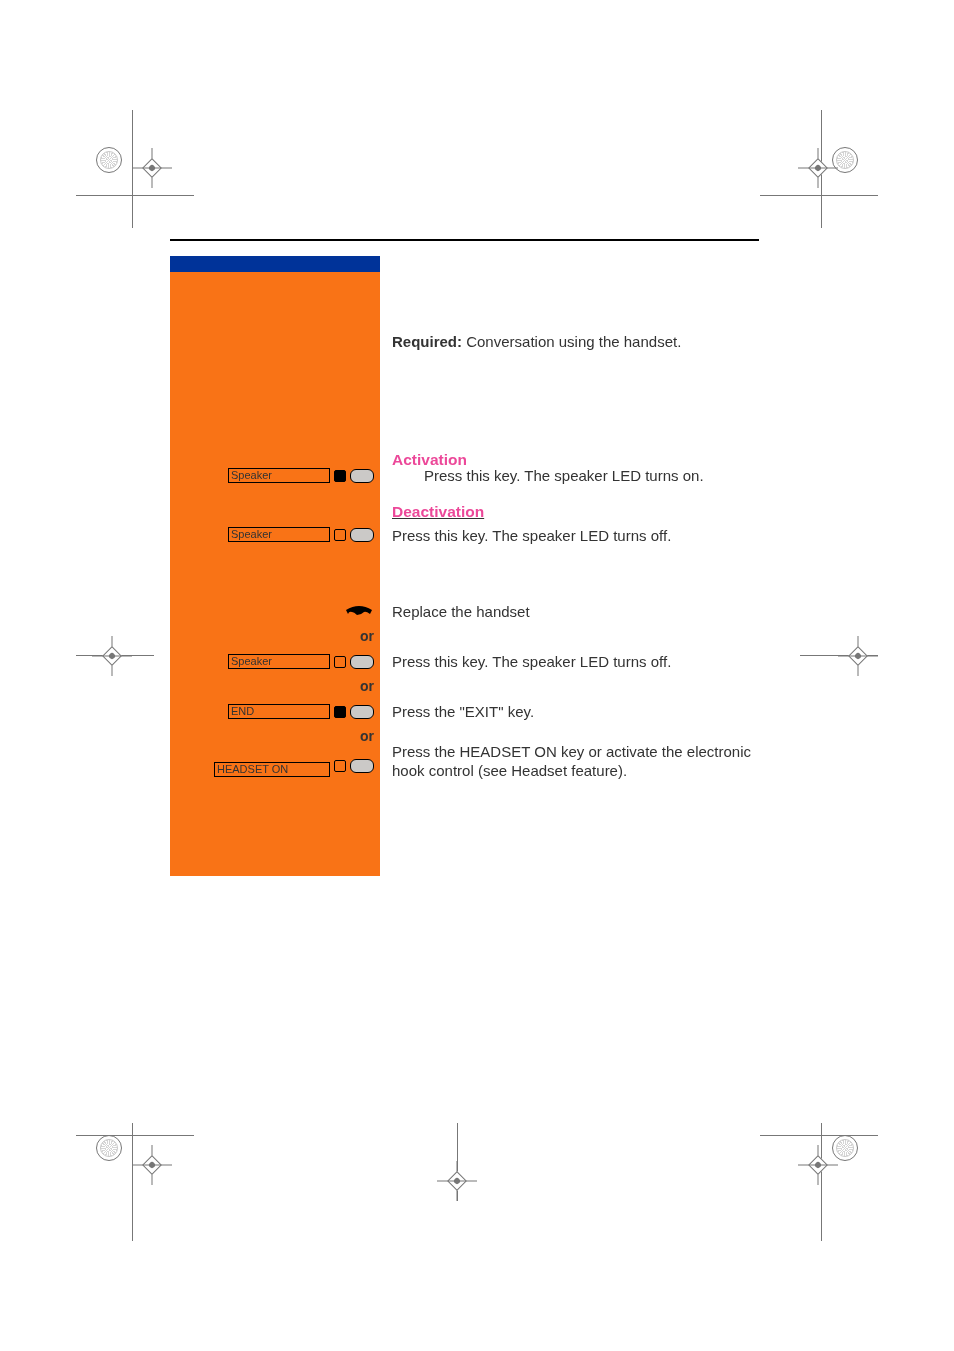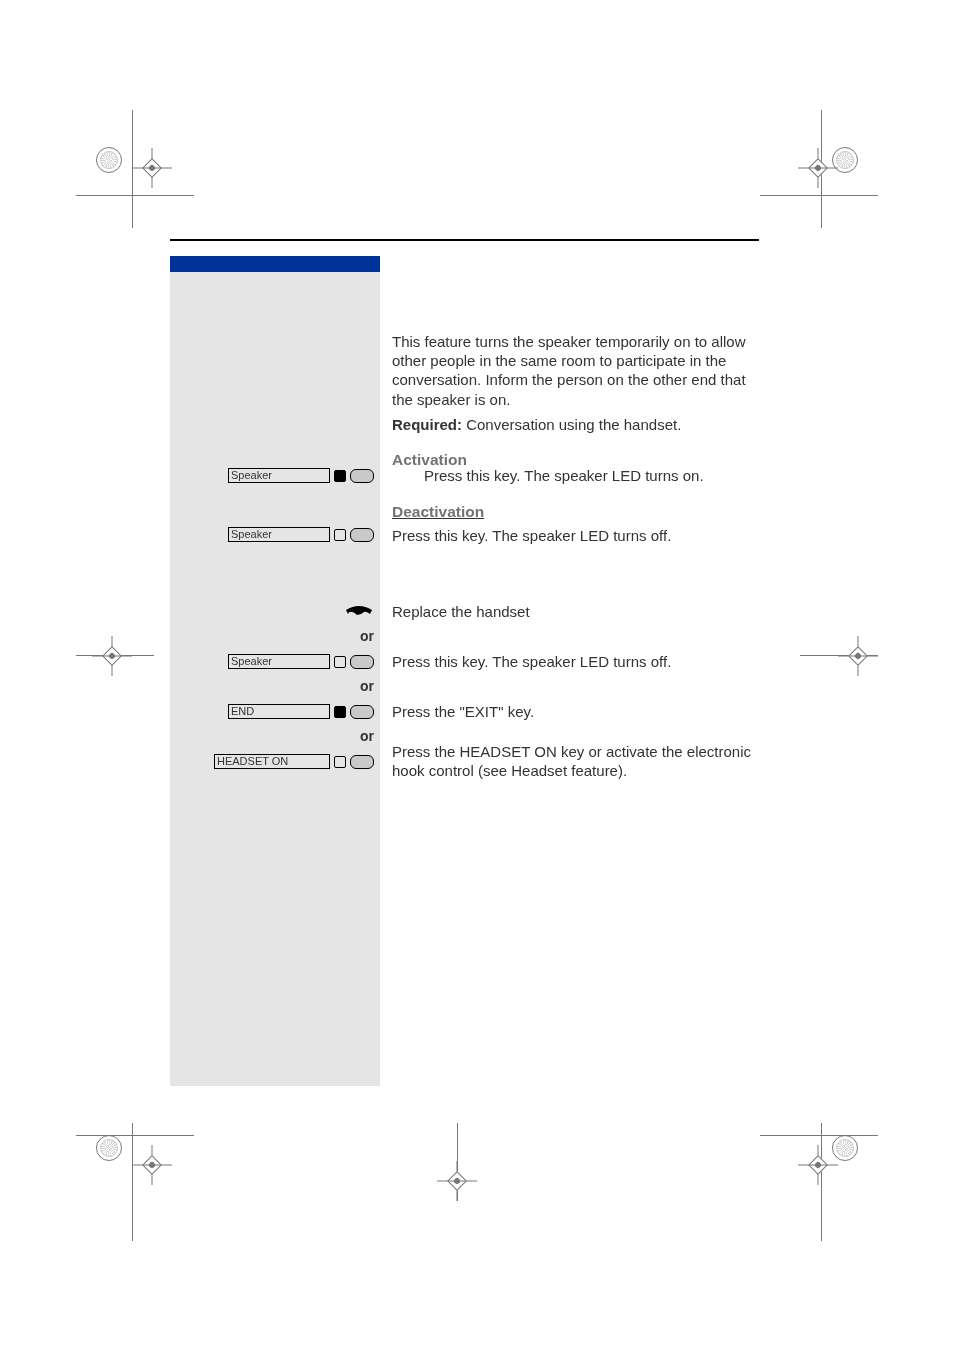--- a/index.html
+++ b/index.html
@@ -52,22 +52,22 @@
   .hr-top {
     position: absolute; left: 170px; right: 195px; top: 239px;
     border-top: 2px solid #000;
   }
 
   .left-col {
     position: absolute;
     left: 170px;
     top: 256px;
     width: 210px;
-    background: #e5e5e5;
-    height: 830px;
+    background: #f97316;
+    height: 620px;
   }
   .left-col .blue-cap {
     background: #003399; height: 16px;
   }
   .left-section {
     position: relative;
     height: 100%;
   }
   .key-row {
     position: absolute;
@@ -107,21 +107,21 @@
 
   .right-col {
     position: absolute;
     left: 392px;
     top: 332px;
     right: 195px;
     color: #333;
     line-height: 1.28;
   }
   .right-col p { margin: 0 0 6px 0; }
-  .blue-title { color: #737373; font-weight: bold; margin: 14px 0 8px 0; font-size: 15.5px; }
+  .blue-title { color: #ec4899; font-weight: bold; margin: 14px 0 8px 0; font-size: 15.5px; }
   .req-label { font-weight: bold; text-align: center; }
   .block { position: absolute; left: 0; right: 0; }
 
 </style>
 </head>
 <body>
 
 <div class="page">
 
   <div class="register-mark" style="left:96px; top:147px;">
@@ -238,30 +238,29 @@
       <div class="or-label" style="top:406px;">or</div>
 
       <div class="key-row" style="top:432px;">
         <div class="key-box">END</div>
         <div class="led-shape lit"></div>
         <div class="pill"></div>
       </div>
       <div class="or-label" style="top:456px;">or</div>
 
       <div class="key-row" style="top:482px;">
-        <div class="key-box" style="min-width:110px;">HEADSET ON</div>
+        <div class="key-box" style="min-width:110px;margin-top:8px;">HEADSET ON</div>
         <div class="led-shape"></div>
         <div class="pill"></div>
       </div>
     </div>
   </div>
 
   <div class="right-col">
     <div class="block" style="top:0;">
-      <p>This feature turns the speaker temporarily on to allow other people in the same room to participate in the conversation. Inform the person on the other end that the speaker is on.</p>
       <p>
         <span class="req-label">Required:</span><span> Conversation using the handset.</span>
       </p>
     </div>
 
     <div class="block" style="top:104px;">
       <div class="blue-title">Activation</div>
     </div>
     <div class="block" style="top:134px;margin-left:32px;">
       <p>Press this key. The speaker LED turns on.</p>

